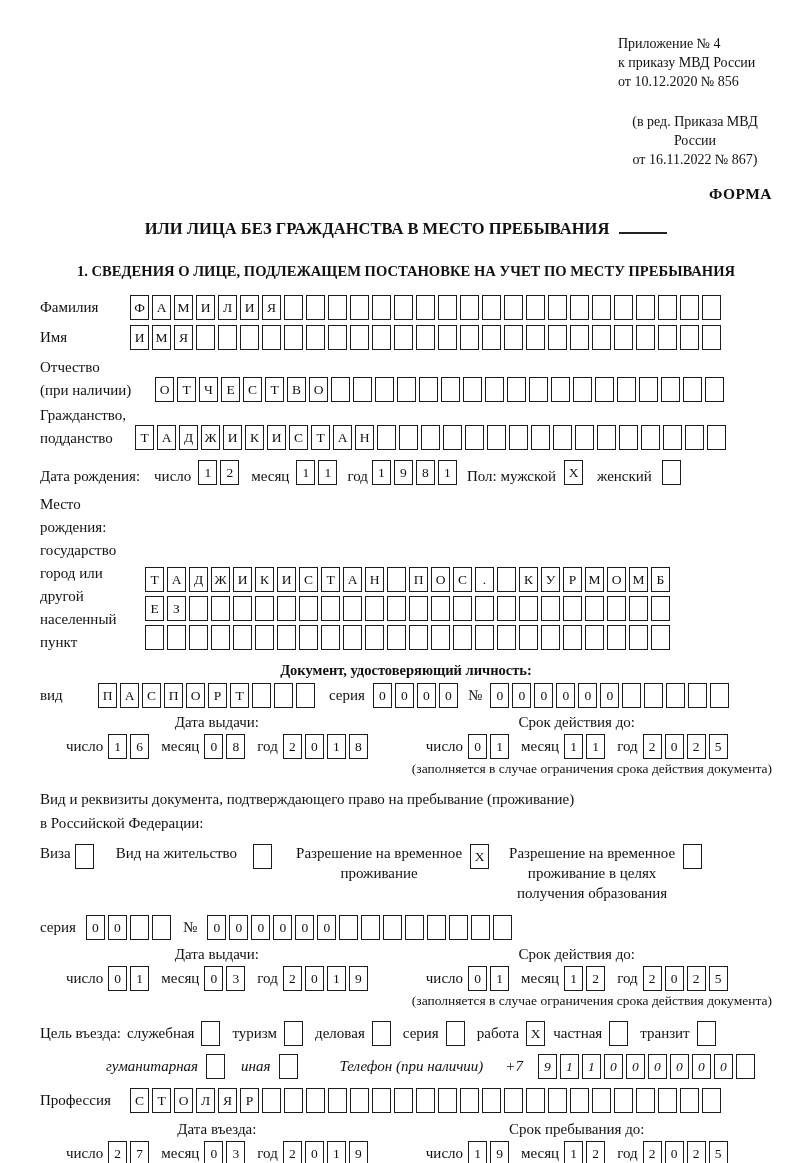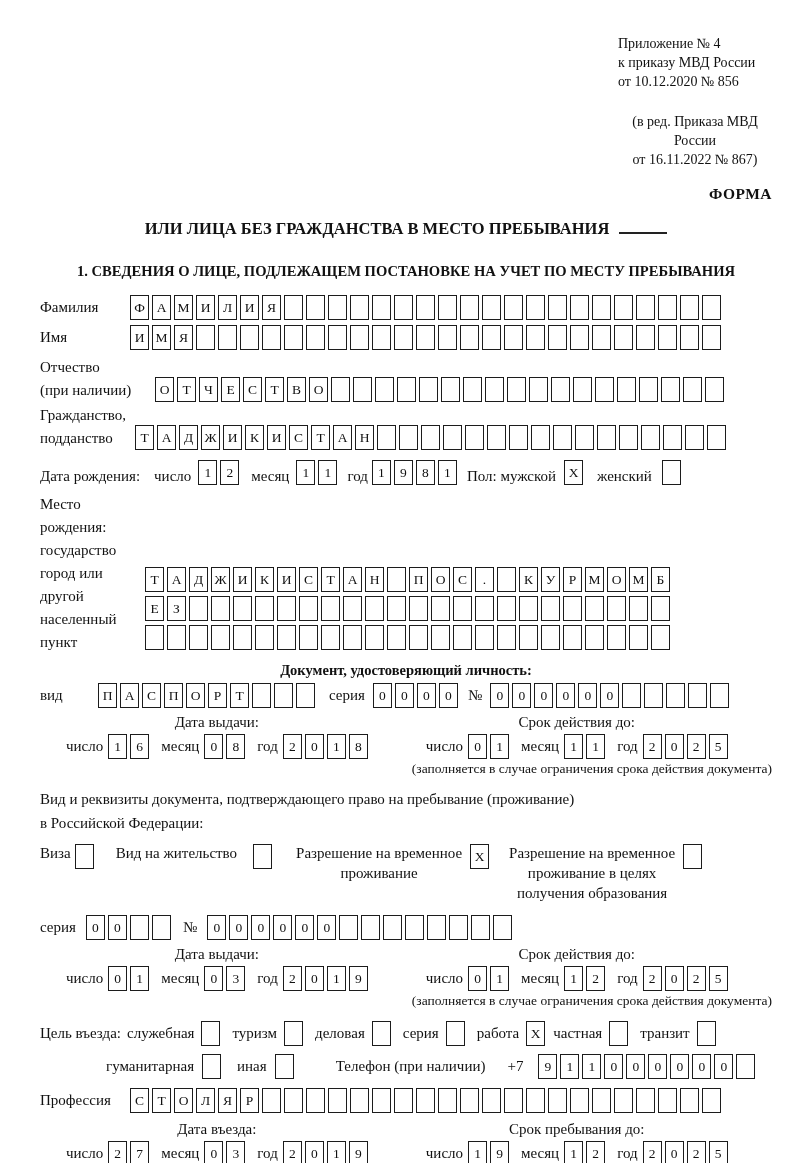--- a/index.html
+++ b/index.html
@@ -41,21 +41,21 @@
   .dg2{margin-left:58px;}
   .validity-note{text-align:right;font-size:13.5px;margin-top:2px;}
 
   .intro{margin-top:10px;line-height:24px;}
   .cbrow{display:flex;align-items:flex-start;margin-top:8px;}
   .cbitem{display:flex;align-items:flex-start;}
   .cbitem .cells{margin-left:8px;margin-top:1px;}
   .cblabel{line-height:20px;text-align:center;}
   .purpose-row{display:flex;align-items:center;margin-top:12px;}
   .purpose-row .cells{margin-left:7px;margin-right:12px;}
-  .purpose2{display:flex;align-items:center;margin-top:8px;margin-left:66px;}
+  .purpose2{display:flex;align-items:center;margin-top:8px;margin-left:66px;font-style:italic;}
   .purpose2 .cells{margin-left:8px;margin-right:16px;}
   .phone-label{margin-left:26px;margin-right:22px;}
   .phone-prefix{margin-right:7px;}
 </style>
 </head>
 <body>
 
 <div class="page">
 
   <div class="annex">

